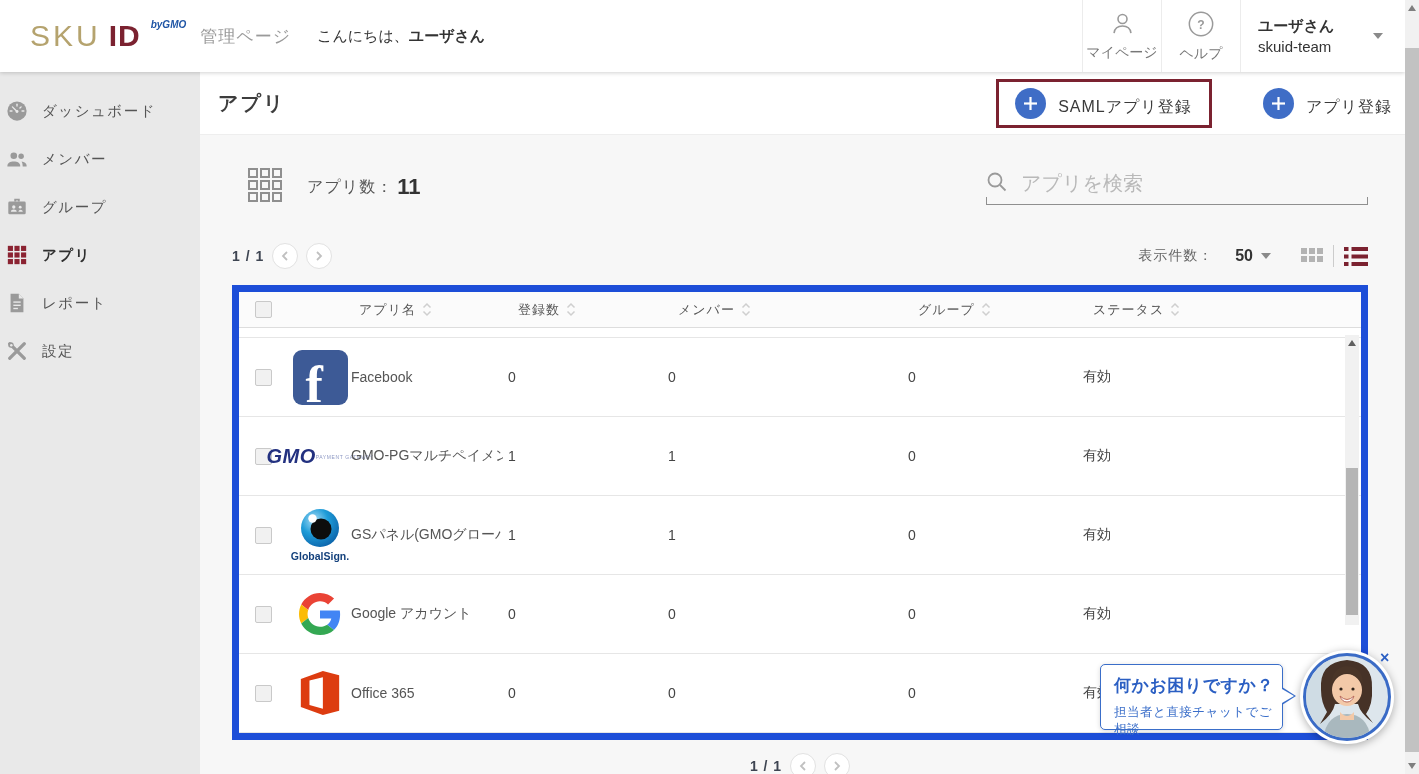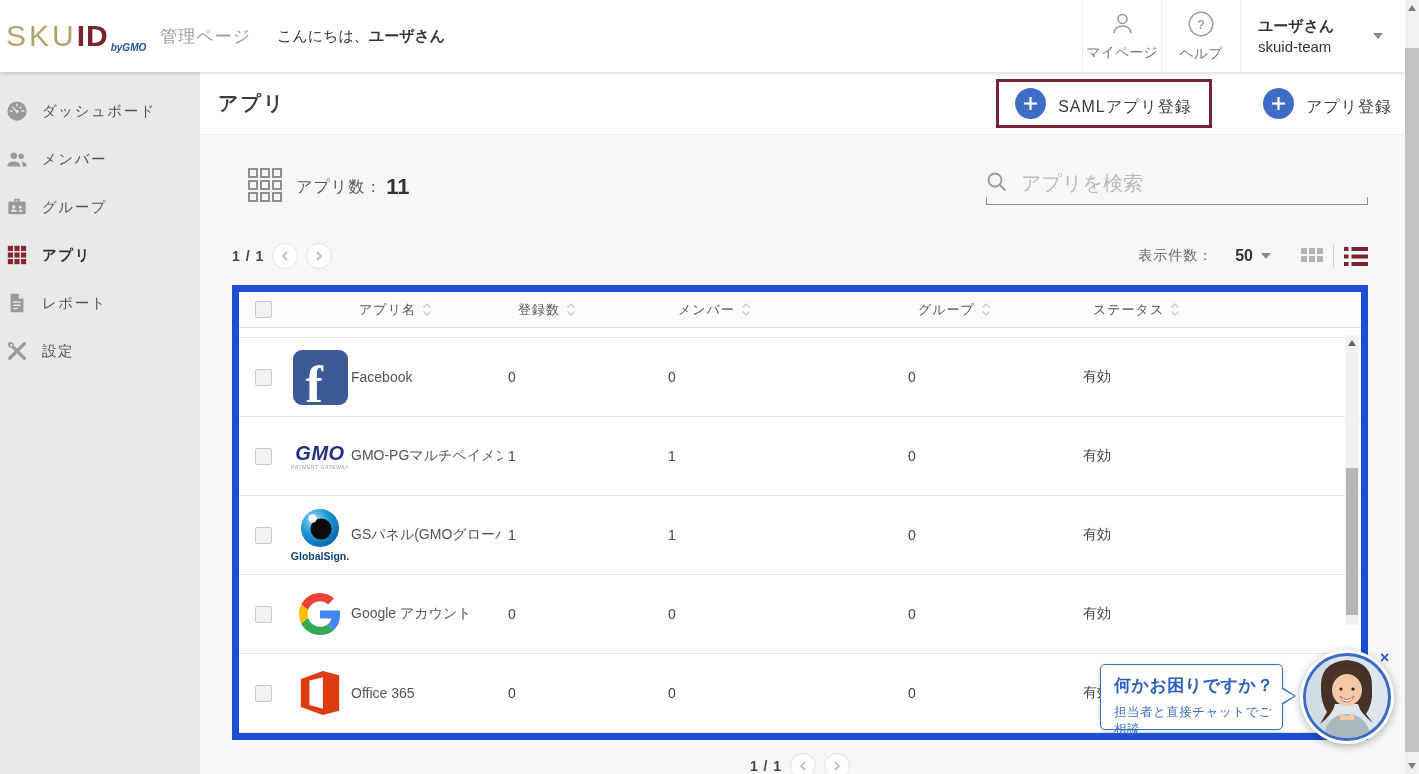--- a/index.html
+++ b/index.html
@@ -2,21 +2,21 @@
 <html><head>
 <meta charset="utf-8">
 <style>
   * { margin:0; padding:0; box-sizing:border-box; }
   html,body { width:1419px; height:774px; overflow:hidden; }
   body { position:relative; font-family:"Liberation Sans","DejaVu Sans",sans-serif; background:#f7f7f7; color:#333; }
 
   
   .hdr { position:absolute; top:0; left:0; width:1405px; height:72px; background:#fff;
          display:flex; align-items:center; z-index:20; box-shadow:0 1px 4px rgba(0,0,0,.18); }
-  .logo { margin-left:6px; display:flex; align-items:flex-end; cursor:pointer; }
+  .logo { margin-left:30px; display:flex; align-items:flex-start; cursor:pointer;gap:8px; }
   .logo-sku { font-size:30px; color:#b5a36e; letter-spacing:3px; }
   .logo-id  { font-size:30px; color:#7b2230; font-weight:700; letter-spacing:1px; }
   .logo-by  { font-size:10px; color:#1f55a5; font-weight:700; font-style:italic; margin-left:2px; }
   .hdr-section { margin-left:14px; font-size:17px; color:#9a9a9a; letter-spacing:1px; }
   .hdr-greet { margin-left:26px; font-size:15px; color:#333; }
   .hdr-greet b { font-weight:700; }
   .hdr-right { margin-left:auto; display:flex; height:100%; align-items:stretch; }
   .hdr-cell { border-left:1px solid #ececec; width:79px; display:flex; flex-direction:column;
               align-items:center; justify-content:center; cursor:pointer; }
   .hdr-cell .cell-lbl { font-size:14px; color:#777; margin-top:3px; }
@@ -43,21 +43,21 @@
   .saml-highlight { border:3px solid #7b2230; padding:6px 17px 6px 16px; display:flex; align-items:center; }
   .btn-reg { display:flex; align-items:center; background:none; border:none; cursor:pointer; font-family:inherit; }
   .plus-circle { width:31px; height:31px; border-radius:50%; background:#3f6dc6; flex:0 0 31px;
                  display:flex; align-items:center; justify-content:center; }
   .btn-lbl { margin-left:12px; font-size:16px; color:#3a3a3a; letter-spacing:1px; white-space:nowrap;margin-top:8px; }
   .btn-register { margin-left:51px; margin-right:13px; }
 
   
   .count-row { display:flex; align-items:center; margin:24px 37px 0 32px; height:56px; }
   .count-left { display:flex; align-items:center; margin-left:15px; }
-  .count-lbl { font-size:16px; color:#555; margin-left:13px; letter-spacing:1px; }
+  .count-lbl { font-size:16px; color:#555; margin-left:24px; letter-spacing:1px; }
   .count-val { font-size:22px; font-weight:700; color:#333; margin-left:4px; }
   .search-box { margin-left:auto; width:382px; height:42px; align-self:flex-end; margin-bottom:10px;
                 display:flex; align-items:center; border-bottom:1px solid #8f8f8f; position:relative; }
   .search-box::before, .search-box::after { content:""; position:absolute; bottom:0; width:1px; height:7px; background:#8f8f8f; }
   .search-box::before { left:0; } .search-box::after { right:0; }
   .search-box input { border:none; outline:none; background:transparent; font-size:20px; color:#444;
                       margin-left:13px; width:330px; font-family:inherit; }
   .search-box input::placeholder { color:#b9b9b9; }
 
   
@@ -87,21 +87,21 @@
   .cb { width:17px; height:17px; border:1px solid #c9c9c9; background:#f1f1f1; border-radius:2px;
         margin-left:16px; cursor:pointer; }
   .cell-logo { display:flex; flex-direction:column; align-items:center; justify-content:center; width:62px; }
   .cell-name { font-size:14px; color:#555; padding-right:6px; white-space:nowrap; overflow:hidden; }
   .cell-num, .cell-status { font-size:14px; color:#444; padding-left:5px; }
 
   
   .fb-tile { width:55px; height:55px; background:#3d5a96; border-radius:9px; position:relative; overflow:hidden; }
   .fb-tile .fb-f { position:absolute; left:13px; top:9px; color:#fff; font-size:52px; font-weight:700;
                    font-family:"Liberation Serif","DejaVu Serif",serif; line-height:1; }
-  .gmo-logo { display:flex; flex-direction:column; align-items:center; }
+  .gmo-logo { display:flex; flex-direction:row; align-items:center; }
   .gmo-word { font-size:20px; font-weight:800; font-style:italic; color:#233180; line-height:1; letter-spacing:.5px; }
   .gmo-cap { font-size:5px; color:#8e99c4; letter-spacing:.6px; margin-top:1px; white-space:nowrap; }
   .gs-logo { display:flex; flex-direction:column; align-items:center; }
   .gs-cap { font-size:10.5px; font-weight:700; color:#14417c; margin-top:2px; white-space:nowrap; }
 
   
   .tbl-scroll { position:absolute; top:43px; right:2px; width:14px; height:290px; background:#f1f1f1; z-index:8; }
   .tbl-scroll .up { position:absolute; top:5px; left:3px; width:0; height:0;
                     border-left:4px solid transparent; border-right:4px solid transparent; border-bottom:6px solid #606060; }
   .tbl-thumb { position:absolute; top:133px; left:1px; width:12px; height:147px; background:#b5b5b5; cursor:pointer; }

